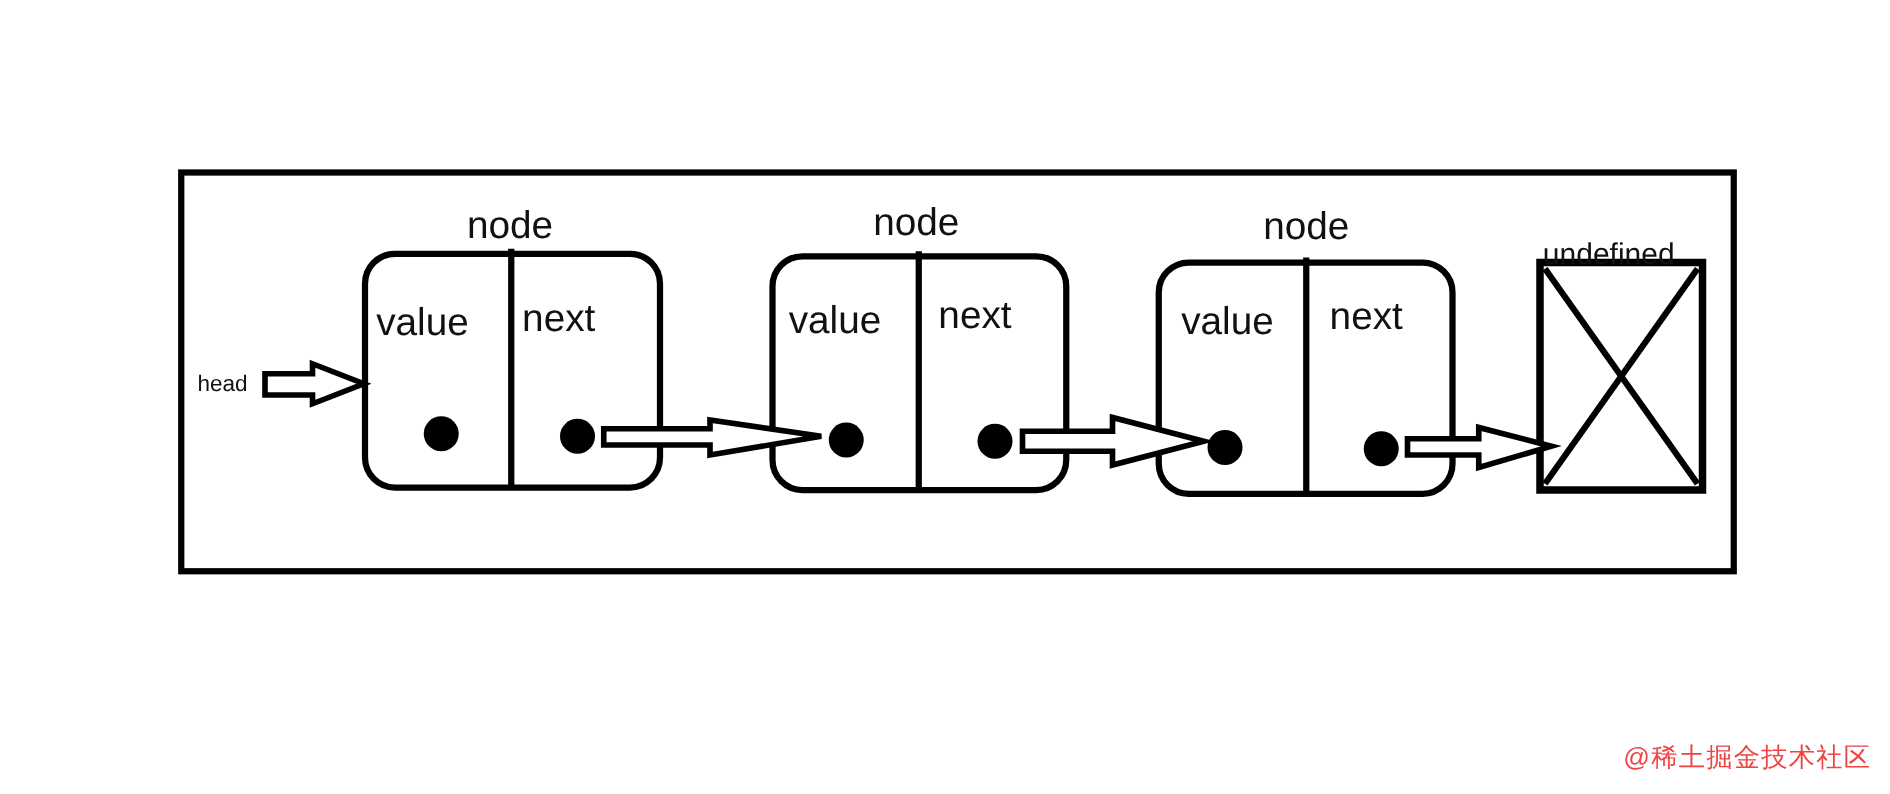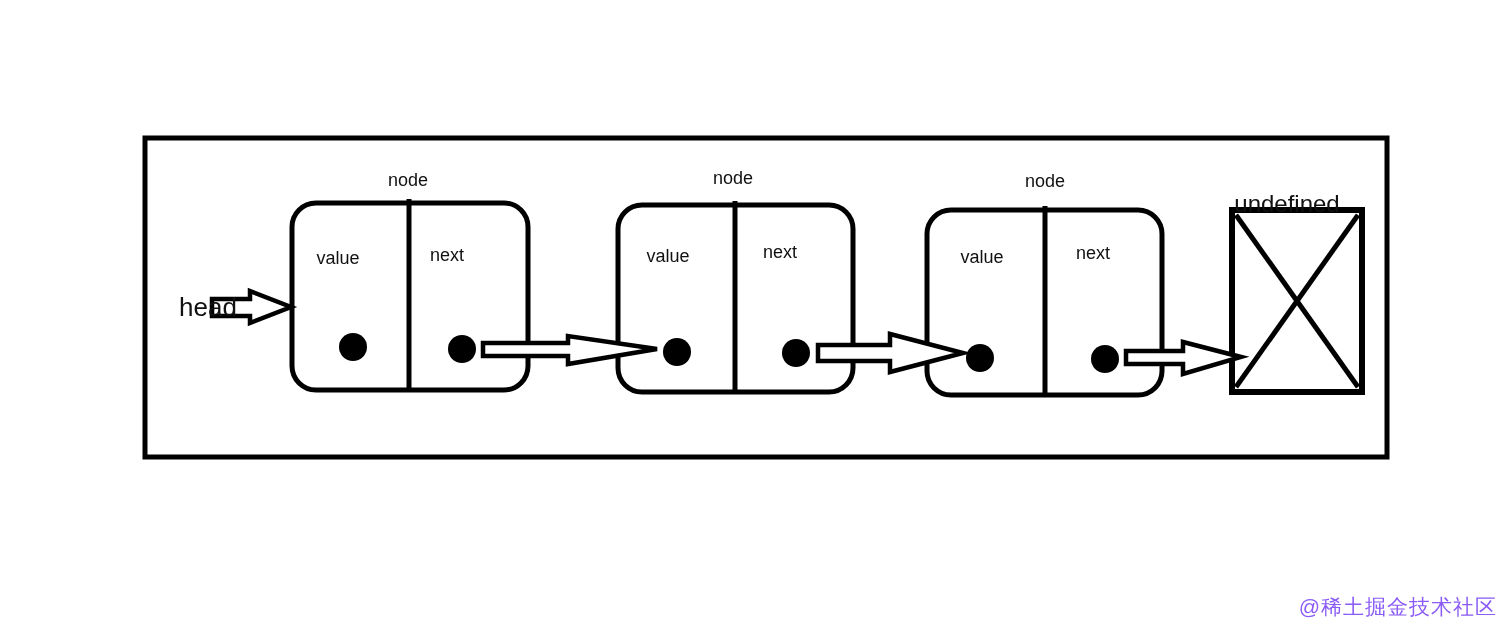--- a/index.html
+++ b/index.html
@@ -16,35 +16,34 @@
     overflow: hidden;
   }
   .stage svg {
     position: absolute;
     left: 0;
     top: 0;
   }
   .lbl {
     position: absolute;
     color: #111111;
-    font-size: 18px;
+    font-size: 31px;
     line-height: 28px;
     white-space: nowrap;
     transform: translateX(-50%);
   }
   .lbl.left-align {
     transform: none;
-    font-size: 26px;
-    margin-left: 21px;
+    font-size: 18px;
   }
   .watermark {
     position: absolute;
     right: 15px;
     top: 594px;
-    color: #8b5cf6;
+    color: #ef4444;
     font-size: 21px;
     line-height: 26px;
     white-space: nowrap;
     letter-spacing: 1px;
   }
 </style>
 </head>
 <body>
 
 <div class="stage">

